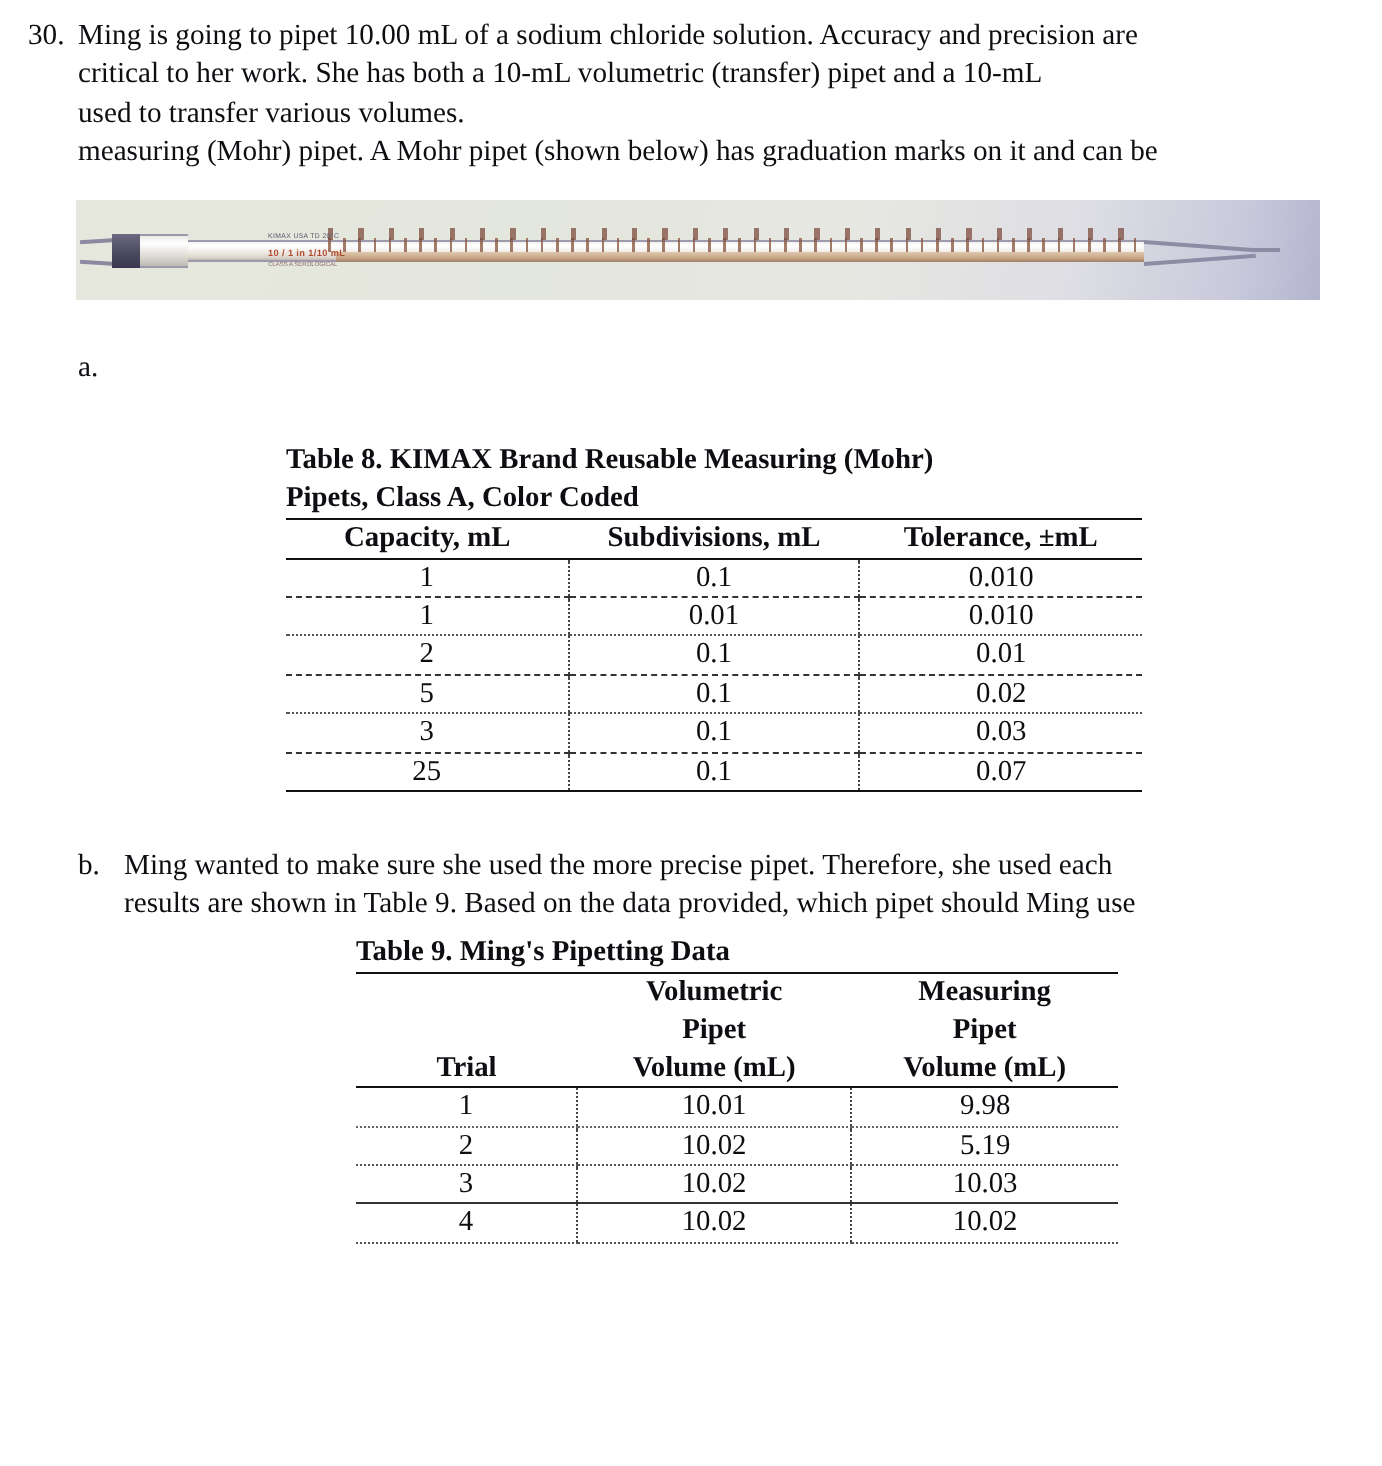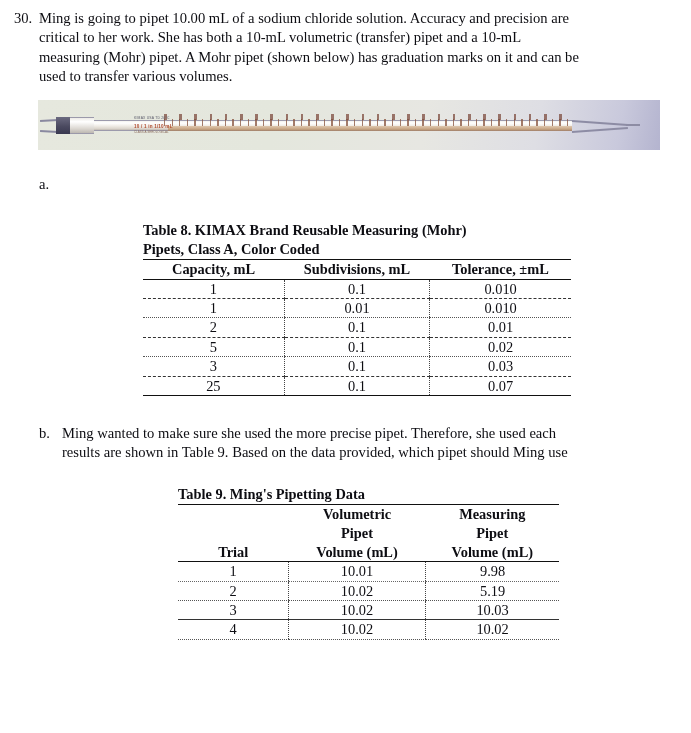--- a/index.html
+++ b/index.html
@@ -195,21 +195,21 @@
   }
   .sub-body { flex: 1 1 auto; }
   .sub-body p { margin: 0; }
 
   #subpart-a { margin-top: 25px; }
   #subpart-b { margin-top: 28px; }
 
   
   .tbl-block { }
   #table8-block { margin: 27px 0 0 143px; width: 428px; }
-  #table9-block { margin: 22px 0 0 178px; width: 381px; }
+  #table9-block { margin: 4px 0 0 178px; width: 381px; }
 
   .tbl-title {
     font-weight: bold;
     font-size: 14.4px;
     line-height: 18.6px;
     margin-bottom: 1px;
   }
   .tbl-title .tline { display: block; }
 
   table.data {
@@ -251,22 +251,22 @@
 </style>
 </head>
 <body>
 
 <div class="question">
   <div class="q-row">
     <div class="q-num">30.</div>
     <div class="q-body">
       <p>Ming is going to pipet 10.00 mL of a sodium chloride solution.  Accuracy and precision are</p>
       <p>critical to her work.  She has both a 10-mL volumetric (transfer) pipet and a 10-mL</p>
+      <p>used to transfer various volumes.</p>
       <p>measuring (Mohr) pipet.  A Mohr pipet (shown below) has graduation marks on it and can be</p>
-      <p>used to transfer various volumes.</p>
     </div>
   </div>
 </div>
 
 <div class="figure-wrap">
   <div class="pipet-photo">
     <div class="pipet-flare-top"></div>
     <div class="pipet-flare-bot"></div>
     <div class="pipet-top"></div>
     <div class="pipet-band"></div>

